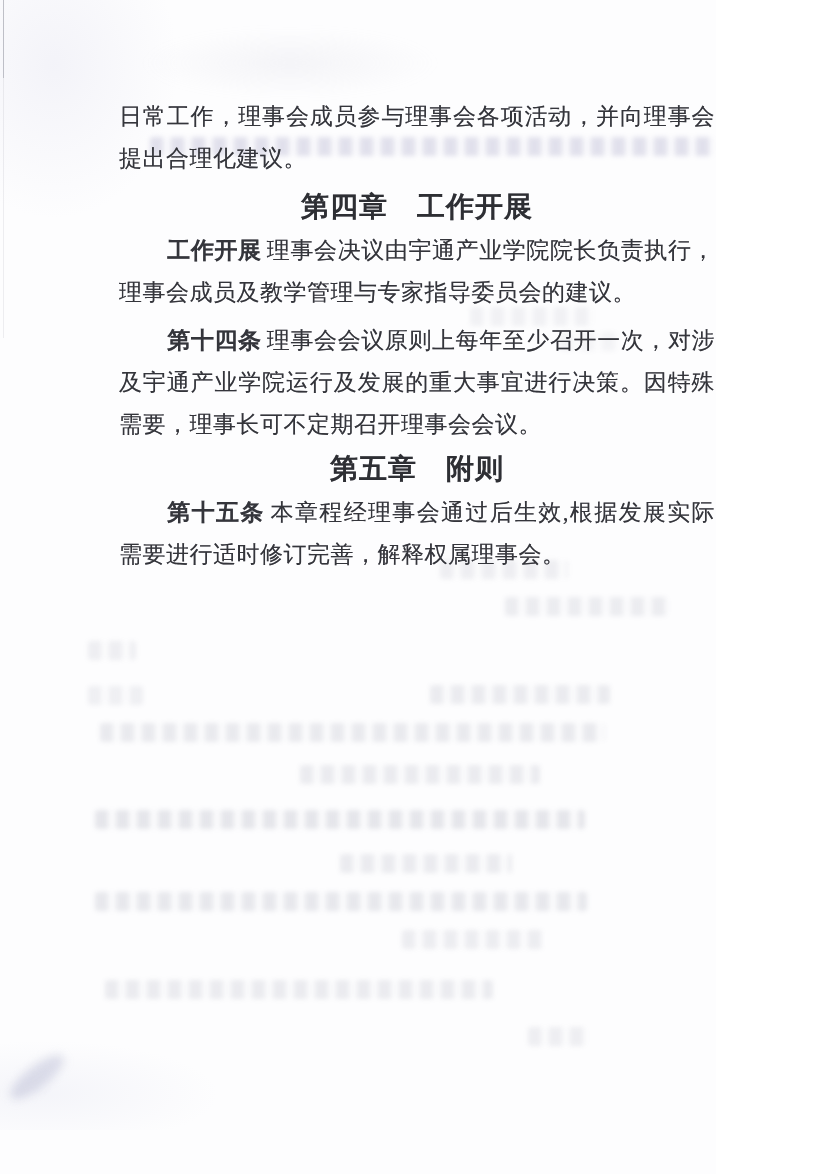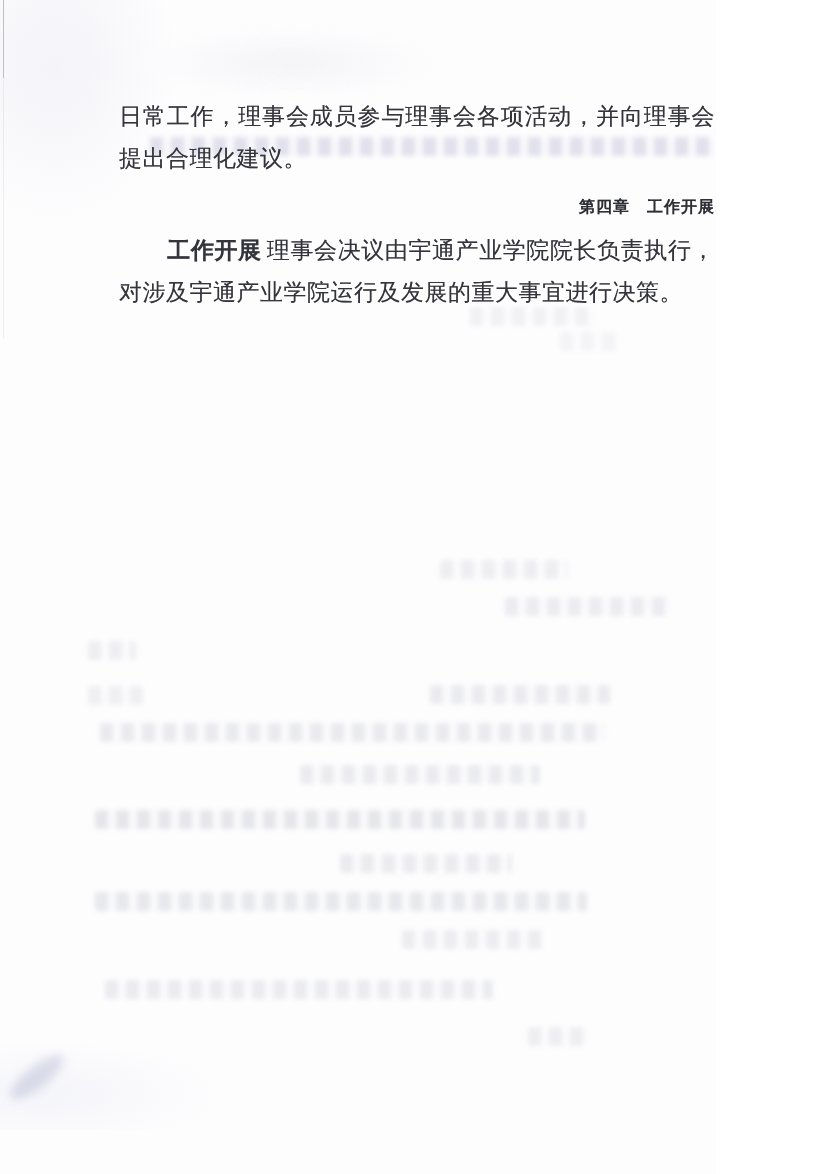--- a/index.html
+++ b/index.html
@@ -29,22 +29,22 @@
   
   .doc{
     position:absolute;left:119px;top:96px;width:596px;
     font-size:23px;line-height:42px;color:#34353b;
     text-align:justify;text-justify:inter-character;
     letter-spacing:0.5px;
     text-shadow:0 0 0.5px rgba(70,70,80,.55);
   }
   .doc p{margin:0 0 6px 0;text-indent:2.1em;}
   .doc h3{
-    margin:4px 0 2px 0;text-align:right;text-indent:0;
-    font-size:16px;font-weight:700;line-height:42px;letter-spacing:1px;color:#2e2f34;
+    margin:4px 0 2px 0;text-align:center;text-indent:0;
+    font-size:28px;font-weight:700;line-height:42px;letter-spacing:1px;color:#2e2f34;
   }
   .doc h3.h2{margin-top:-4px;}
   .article-label{font-weight:700;}
 
   
   .bleed{
     position:absolute;height:19px;border-radius:3px;
     background-image:repeating-linear-gradient(90deg,
       rgba(126,129,152,.34) 0 13px, rgba(126,129,152,.04) 13px 21px);
     filter:blur(2.6px);opacity:.5;pointer-events:none;
@@ -105,24 +105,27 @@
   <div class="bleed" style="left:402px;top:930px;width:142px;opacity:.38"></div>
   <div class="bleed" style="left:105px;top:980px;width:388px;opacity:.42"></div>
   <div class="bleed" style="left:528px;top:1027px;width:60px;opacity:.35"></div>
 
   <div class="doc">
     <p style="text-indent:0"><span>日常工作，理事会成员参与理事会各项活动，并向理事会提出合理化建议。</span></p>
 
     <h3>第四章　工作开展</h3>
 
 
-    <p><span class="article-label">工作开展</span> <span>理事会决议由宇通产业学院院长负责执行，对涉及宇通产业学院运行及发展的重大事宜进行决策。</span></p>
+    <p><span class="article-label">工作开展</span> <span>理事会决议由宇通产业学院院长负责执行，理事会成员及教学管理与专家指导委员会的建议。</span></p>
 
+    <p><span class="article-label">第十四条</span> <span>理事会会议原则上每年至少召开一次，对涉及宇通产业学院运行及发展的重大事宜进行决策。因特殊需要，理事长可不定期召开理事会会议。</span></p>
 
+    <h3 class="h2">第五章　附则</h3>
 
+    <p><span class="article-label">第十五条</span> <span>本章程经理事会通过后生效,根据发展实际需要进行适时修订完善，解释权属理事会。</span></p>
   </div>
 
   <div class="seal">
     <span class="star">★</span>
     <span class="a0">业</span>
     <span class="a1">技</span>
     <span class="a2">术</span>
     <span class="m0">教</span>
     <span class="m1">务</span>
     <span class="d d0">4</span>

